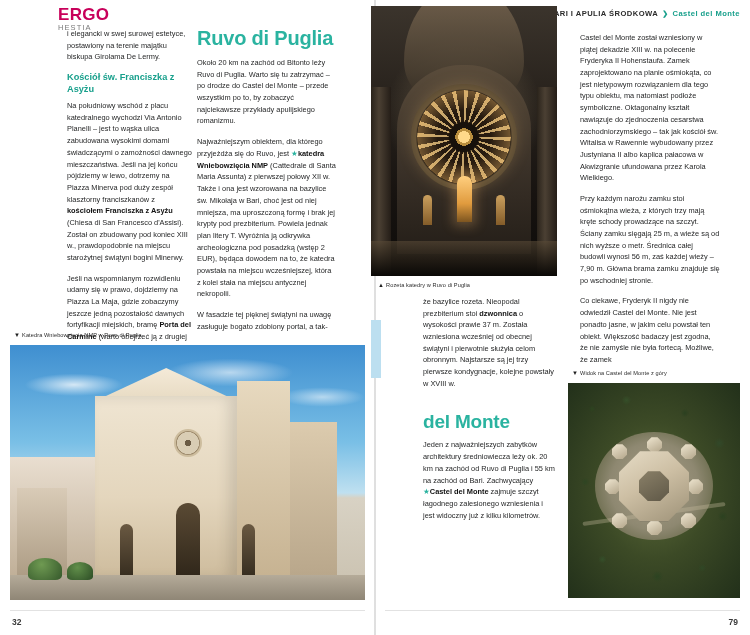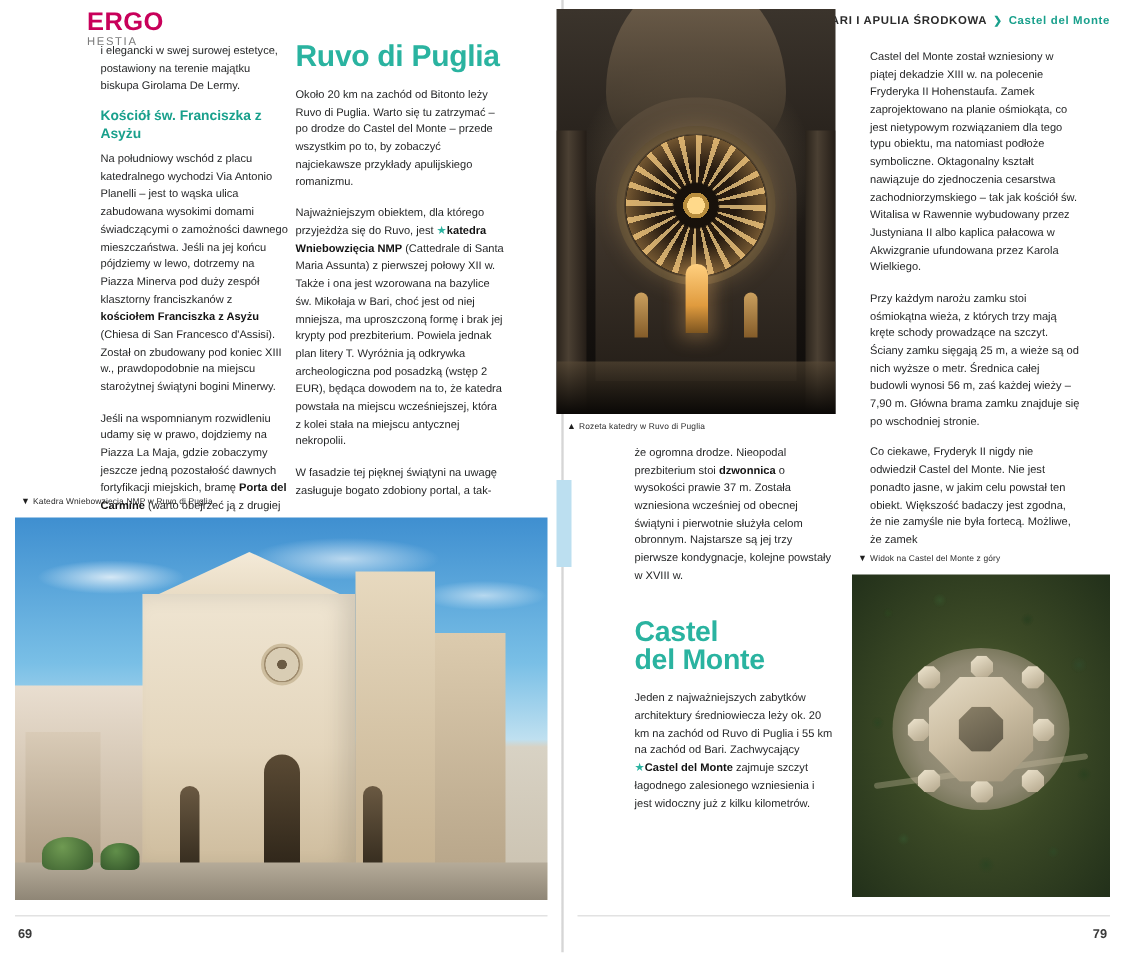--- a/index.html
+++ b/index.html
@@ -400,23 +400,22 @@
     <div class="wL"></div>
     <div class="wR"></div>
     <div class="window"></div>
     <div class="floor"></div>
   </div>
   <div class="caption" style="left:378px; top:282px;">
     <span class="arrow">▲</span><span>Rozeta katedry w Ruvo di Puglia</span>
   </div>
 
   <div class="col" id="col3" style="left:411px; top:296px; width:133px;">
-    <p><span>że ogromna drodze. Nieopodal prezbiterium stoi </span><b>dzwonnica</b><span> o wysokości prawie 37 m. Została wzniesiona wcześniej od obecnej świątyni i pierwotnie służyła celom obronnym. Najstarsze są jej trzy pierwsze kondygnacje, kolejne powstały w XVIII w.</span></p>
+    <p><span>że bazylice rozeta. Nieopodal prezbiterium stoi </span><b>dzwonnica</b><span> o wysokości prawie 37 m. Została wzniesiona wcześniej od obecnej świątyni i pierwotnie służyła celom obronnym. Najstarsze są jej trzy pierwsze kondygnacje, kolejne powstały w XVIII w.</span></p>
     <h1 class="big two" style="margin-top:22px;">
-      <span style="display:block;">Castel</span>
       <span style="display:block;">del Monte</span>
     </h1>
     <p style="margin-top:6px;"><span>Jeden z najważniejszych zabytków architektury średniowiecza leży ok. 20 km na zachód od Ruvo di Puglia i 55 km na zachód od Bari. Zachwycający </span><span class="star">★</span><b>Castel del Monte</b><span> zajmuje szczyt łagodnego zalesionego wzniesienia i jest widoczny już z kilku kilometrów.</span></p>
   </div>
 
   <div class="col" id="col4" style="left:568px; top:32px; width:140px;">
     <p>Castel del Monte został wzniesiony w piątej dekadzie XIII w. na polecenie Fryderyka II Hohenstaufa. Zamek zaprojektowano na planie ośmiokąta, co jest nietypowym rozwiązaniem dla tego typu obiektu, ma natomiast podłoże symboliczne. Oktagonalny kształt nawiązuje do zjednoczenia cesarstwa zachodniorzymskiego – tak jak kościół św. Witalisa w Rawennie wybudowany przez Justyniana II albo kaplica pałacowa w Akwizgranie ufundowana przez Karola Wielkiego.</p>
     <p>Przy każdym narożu zamku stoi ośmiokątna wieża, z których trzy mają kręte schody prowadzące na szczyt. Ściany zamku sięgają 25 m, a wieże są od nich wyższe o metr. Średnica całej budowli wynosi 56 m, zaś każdej wieży – 7,90 m. Główna brama zamku znajduje się po wschodniej stronie.</p>
     <p>Co ciekawe, Fryderyk II nigdy nie odwiedził Castel del Monte. Nie jest ponadto jasne, w jakim celu powstał ten obiekt. Większość badaczy jest zgodna, że nie zamyśle nie była fortecą. Możliwe, że zamek</p>
   </div>
@@ -456,16 +455,16 @@
     <div class="t5"></div>
     <div class="t6"></div>
     <div class="t7"></div>
     <div class="t8"></div>
     <div class="oct"></div>
     <div class="court"></div>
   </div>
 
   <div class="rule-bottom" id="rule-l"></div>
   <div class="rule-bottom" id="rule-r"></div>
-  <div class="pagenum" id="pn-left">69</div>
+  <div class="pagenum" id="pn-left">32</div>
   <div class="pagenum" id="pn-right">79</div>
 
 </div>
 
 </body></html>

